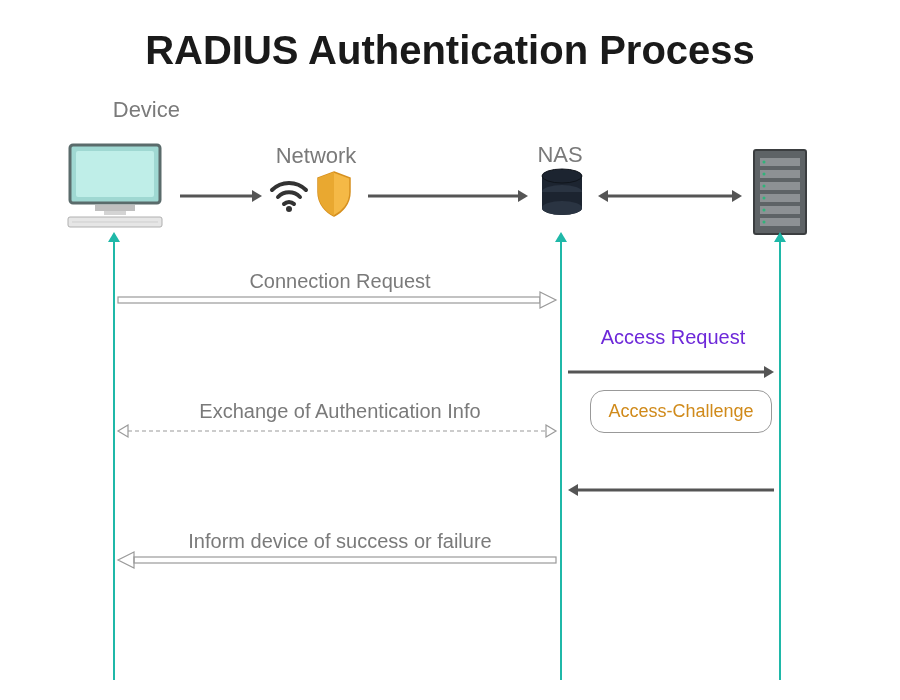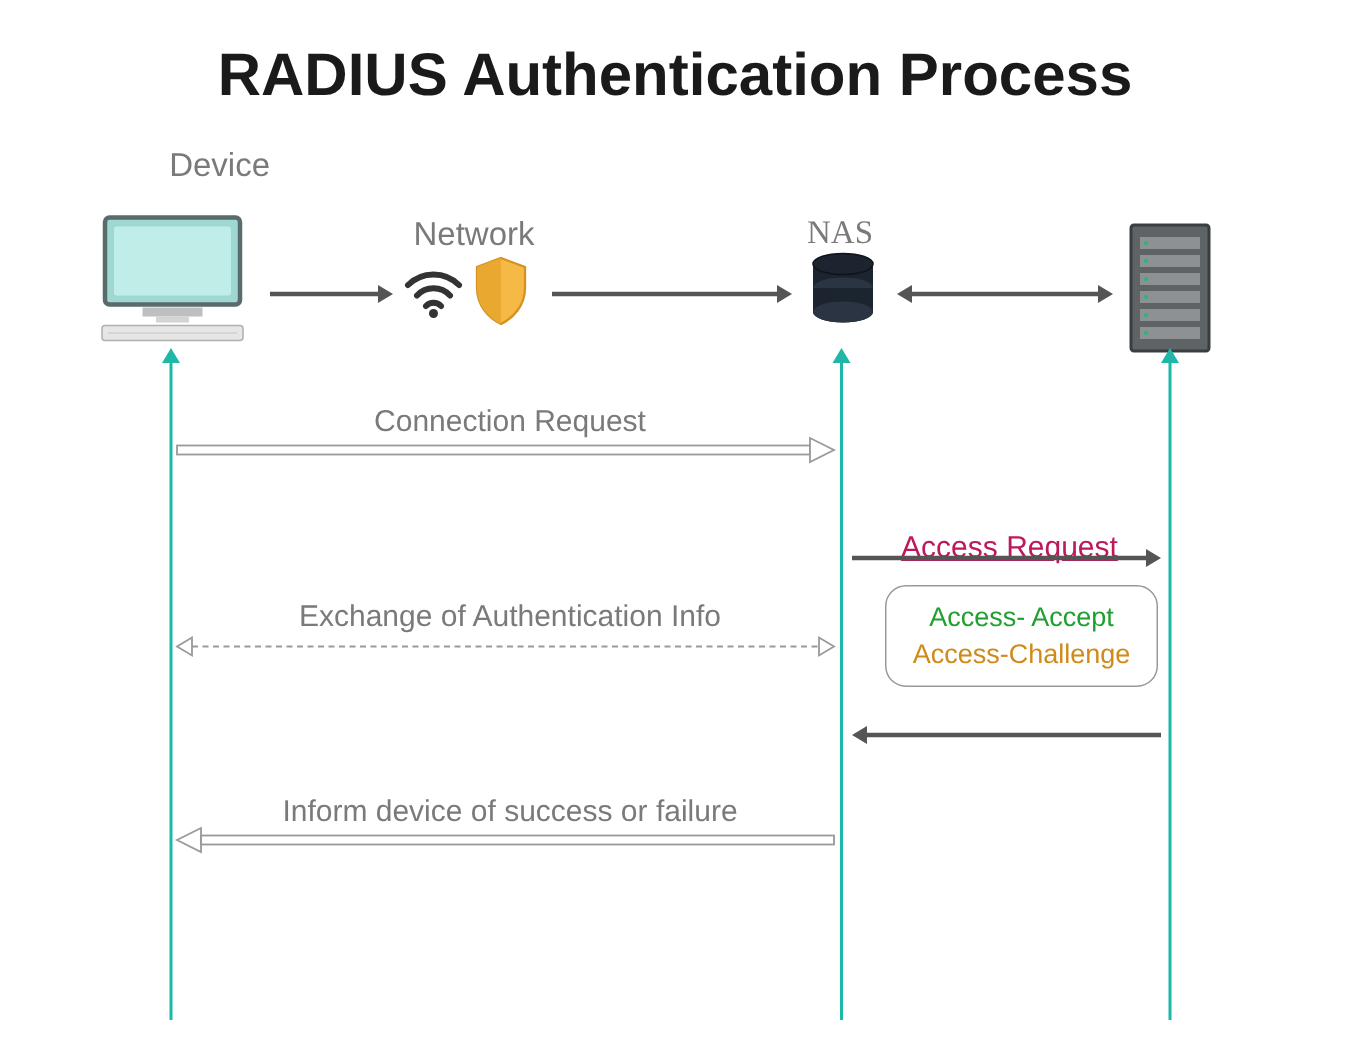--- a/index.html
+++ b/index.html
@@ -16,21 +16,21 @@
   .r-challenge { color: #d08a1a; }
   svg.arrow { position: absolute; overflow: visible; }
 </style>
 </head>
 <body>
 
 <div class="title">RADIUS Authentication Process</div>
 
 <div class="node-label" style="left:60px; top:97px; width:120px;text-align:right;">Device</div>
 <div class="node-label" style="left:256px; top:143px; width:120px;">Network</div>
-<div class="node-label" style="left:500px; top:142px; width:120px;font-family:Liberation Serif, serif;">NAS</div>
+<div class="node-label" style="left:500px; top:142px; width:120px;">NAS</div>
 <div class="node-label" style="left:690px; top:92px; width:190px; line-height:1.3;">
 </div>
 
 <div class="icon-box" style="left:60px; top:140px;">
 <svg width="110" height="90" viewBox="0 0 110 90">
   <rect x="10" y="5" width="90" height="58" rx="3" fill="#9fd8d2" stroke="#5a6b6b" stroke-width="3"></rect>
   <rect x="16" y="11" width="78" height="46" rx="2" fill="#bfeee8"></rect>
   <rect x="35" y="65" width="40" height="6" fill="#bfbfbf"></rect>
   <rect x="44" y="71" width="22" height="4" fill="#d4d4d4"></rect>
   <rect x="8" y="77" width="94" height="10" rx="2" fill="#e6e6e6" stroke="#b0b0b0"></rect>
@@ -99,35 +99,34 @@
 <div class="lifeline" style="left:113px;"></div>
 <div class="lifeline" style="left:560px;"></div>
 <div class="lifeline" style="left:779px;"></div>
 
 <div class="msg-label" style="left:120px; top:270px; width:440px;">Connection Request</div>
 <svg class="arrow" style="left:118px; top:292px;" width="438" height="16">
   <rect x="0" y="5" width="422" height="6" fill="none" stroke="#9a9a9a" stroke-width="1.2"></rect>
   <polygon points="422,0 438,8 422,16" fill="#fff" stroke="#9a9a9a" stroke-width="1.2"></polygon>
 </svg>
 
-<div class="msg-label" style="left:568px; top:354px; width:210px; color:#be185d;text-decoration:underline;">Access Request</div>
+<div class="msg-label" style="left:568px; top:326px; width:210px; color:#6d28d9;">Access Request</div>
 <svg class="arrow" style="left:568px; top:366px;" width="206" height="12">
   <line x1="0" y1="6" x2="196" y2="6" stroke="#555" stroke-width="3"></line>
   <polygon points="196,0 206,6 196,12" fill="#555"></polygon>
 </svg>
 
 <div class="msg-label" style="left:120px; top:400px; width:440px;">Exchange of Authentication Info</div>
 <svg class="arrow" style="left:118px; top:424px;" width="438" height="14">
   <polygon points="10,1 0,7 10,13" fill="none" stroke="#9a9a9a" stroke-width="1.2"></polygon>
   <line x1="10" y1="7" x2="428" y2="7" stroke="#9a9a9a" stroke-width="1.2" stroke-dasharray="4 3"></line>
   <polygon points="428,1 438,7 428,13" fill="none" stroke="#9a9a9a" stroke-width="1.2"></polygon>
 </svg>
 
 <div class="response-box" style="left:590px; top:390px; width:182px;">
-  <div class="r-accept">Access- Accept</div>
   <div class="r-challenge">Access-Challenge</div>
 </div>
 
 <svg class="arrow" style="left:568px; top:484px;" width="206" height="12">
   <polygon points="10,0 0,6 10,12" fill="#555"></polygon>
   <line x1="10" y1="6" x2="206" y2="6" stroke="#555" stroke-width="3"></line>
 </svg>
 
 <div class="msg-label" style="left:120px; top:530px; width:440px;">Inform device of success or failure</div>
 <svg class="arrow" style="left:118px; top:552px;" width="438" height="16">

